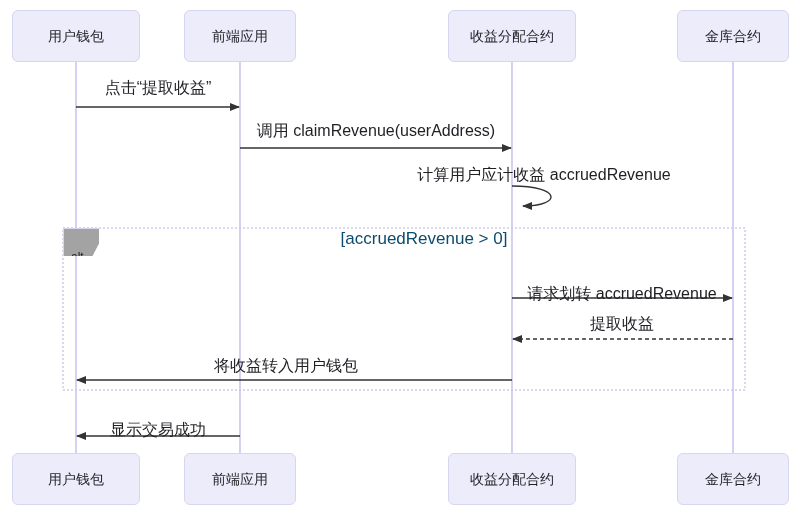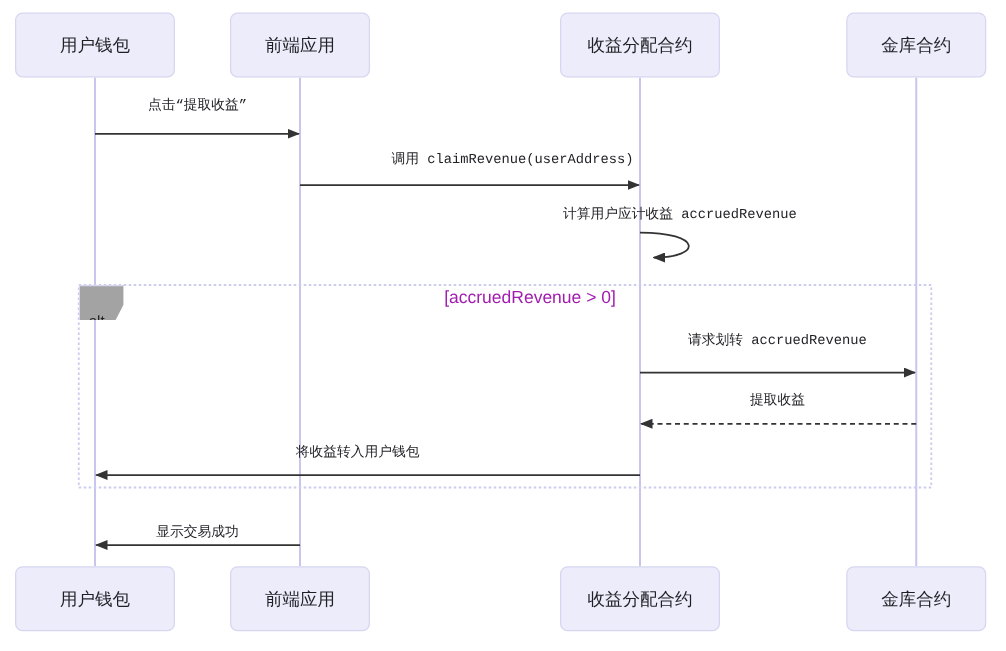--- a/index.html
+++ b/index.html
@@ -35,44 +35,43 @@
     box-sizing: border-box;
   }
   .participant-label {
     font-size: 14px;
     color: #1f1f24;
     line-height: 1;
     white-space: nowrap;
   }
   .msg-label {
     position: absolute;
-    font-size: 11px;
+    font-size: 16px;
     color: #1f1f24;
     white-space: nowrap;
     line-height: 1;
     transform: translateX(-50%);
-    font-family: Liberation Mono, monospace;
   }
   .alt-tab {
     position: absolute;
     background: #a3a3a3;
     color: #1f1f24;
     font-size: 12px;
     line-height: 1;
     padding: 22px 9px 5px 7px;
     box-sizing: border-box;
     -webkit-clip-path: polygon(0 0, 100% 0, 100% 55%, 82% 100%, 0 100%);
     clip-path: polygon(0 0, 100% 0, 100% 55%, 82% 100%, 0 100%);
     border-left: 1px solid #d6d6f0;
     border-top: 1px solid #d6d6f0;
   }
   .alt-cond {
     position: absolute;
-    font-size: 14px;
-    color: #a21caf;
+    font-size: 17px;
+    color: #0c4a6e;
     white-space: nowrap;
     line-height: 1;
     transform: translateX(-50%);
   }
 </style>
 </head>
 <body>
 
 <div id="diagram-root">
 
@@ -128,23 +127,23 @@
       </div>
       <div class="participant-box" style="left: 448px; top: 453px; width: 128px; height: 52px;">
         <span class="participant-label">收益分配合约</span>
       </div>
       <div class="participant-box" style="left: 677px; top: 453px; width: 112px; height: 52px;">
         <span class="participant-label">金库合约</span>
       </div>
     </div>
   <div id="labels-layer">
       <div class="msg-label" style="left: 158px; top: 80px;">点击“提取收益”</div>
-      <div class="msg-label" style="left: 376px; top: 123px; margin-left: 34px;">调用 claimRevenue(userAddress)</div>
+      <div class="msg-label" style="left: 376px; top: 123px;">调用 claimRevenue(userAddress)</div>
       <div class="msg-label" style="left: 512px; top: 167px; margin-left: 32px;">计算用户应计收益 accruedRevenue</div>
-      <div class="msg-label" style="left: 622px; top: 268px;">请求划转 accruedRevenue</div>
+      <div class="msg-label" style="left: 622px; top: 286px;">请求划转 accruedRevenue</div>
       <div class="msg-label" style="left: 622px; top: 316px;">提取收益</div>
       <div class="msg-label" style="left: 286px; top: 358px;">将收益转入用户钱包</div>
       <div class="msg-label" style="left: 158px; top: 422px;">显示交易成功</div>
     </div>
   <div id="fragments-layer">
       <div class="alt-tab" style="left: 63px; top: 228px; width: 36px; height: 20px;">alt</div>
       <div class="alt-cond" style="left: 424px; top: 230px;">[accruedRevenue &gt; 0]</div>
     </div>
 
 </div>

